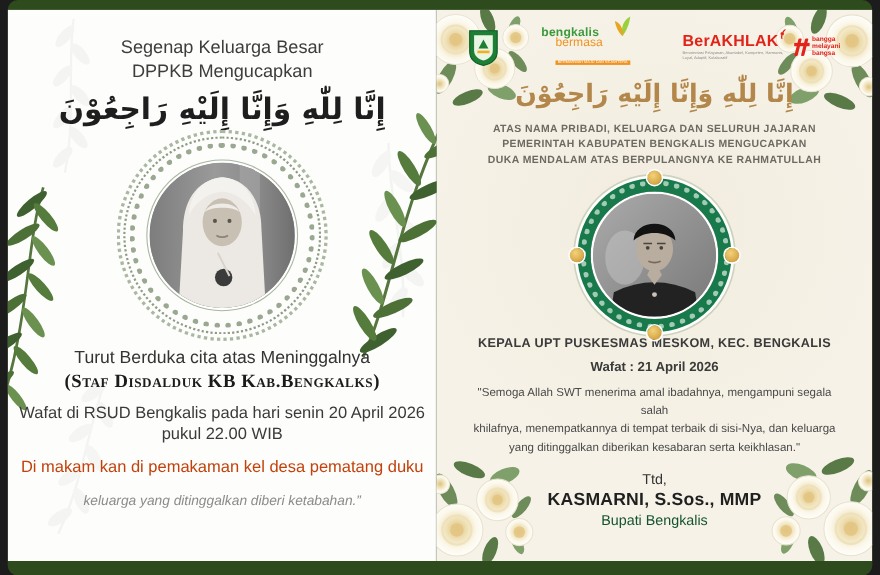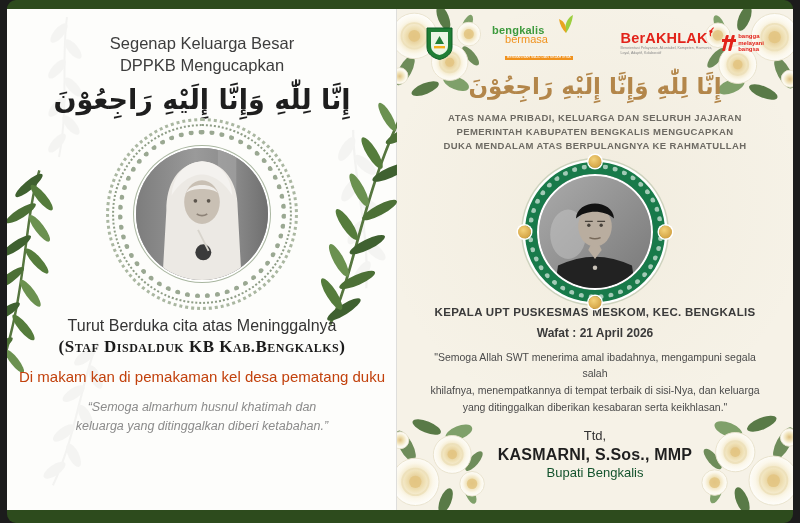--- a/index.html
+++ b/index.html
@@ -268,23 +268,26 @@
         <div class="ornate">
           <div class="lc-photo">
             <svg viewBox="0 0 100 100">
                 <use href="#woman-photo"></use>
               </svg>
           </div>
         </div>
 
         <div class="lc-condolence">Turut Berduka cita atas Meninggalnya</div>
         <div class="lc-title">(Staf Disdalduk KB Kab.Bengkalks)</div>
+        <div class="lc-death">
+          <div>Wafat di RSUD Bengkalis pada hari senin 20 April 2026</div>
+          <div>pukul 22.00 WIB</div>
+        </div>
         <div class="lc-burial">Di makam kan di pemakaman kel desa pematang duku</div>
         <div class="lc-quote">
-          <div>“Semoga almarhum husnul khatimah dan</div>
           <div>keluarga yang ditinggalkan diberi ketabahan.”</div>
         </div>
       </div>
     </div>
 
     <div class="seam"></div>
 
     <div class="card card-right">
       <svg class="flower fl-tl" width="100" height="100" viewBox="0 0 110 110">
           <use href="#roses"></use>

